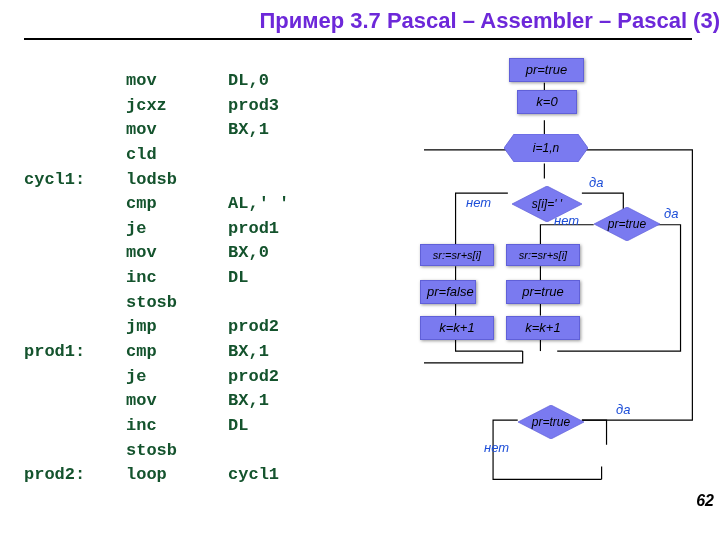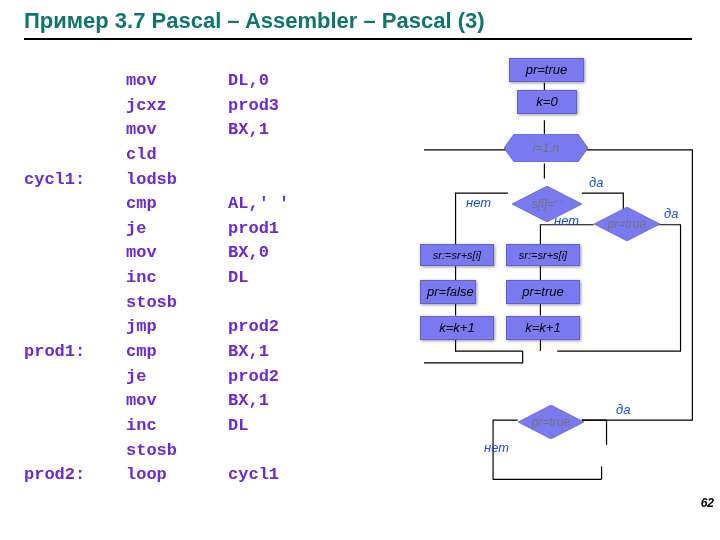--- a/index.html
+++ b/index.html
@@ -11,39 +11,40 @@
     background: #fff;
     position: relative;
     overflow: hidden;
   }
   .title-wrap {
     padding: 8px 0 0 24px;
   }
   .title {
     font-size: 22px;
     font-weight: bold;
-    color: #0f766e;
+    color: #6d28d9;
+    text-align: right;
   }
   .title-underline {
     margin-top: 4px;
     height: 2px;
     background: #000;
     width: 668px;
   }
   .content {
     display: flex;
     padding: 12px 0 0 24px;
   }
   .code {
     font-family: "Courier New", monospace;
     font-size: 17px;
     font-weight: bold;
     line-height: 1.45;
     white-space: pre;
-    color: #6d28d9;
+    color: #14532d;
     flex: 0 0 400px;
   }
   .flow {
     position: relative;
     flex: 1;
     height: 460px;
     font-style: italic;
   }
 
   
@@ -53,21 +54,21 @@
     color: #000;
     font-size: 13px;
     text-align: center;
     padding: 4px 6px;
     border: 1px solid #6060d8;
     box-shadow: 1px 1px 3px rgba(0,0,0,0.4);
     line-height: 1.1;
   }
   .hex, .rhomb {
     position: absolute;
-    color: #737373;
+    color: #000000;
     font-size: 12px;
     text-align: center;
     display: flex;
     align-items: center;
     justify-content: center;
   }
   .hex svg, .rhomb svg {
     position: absolute;
     top: 0; left: 0;
     width: 100%; height: 100%;
@@ -76,21 +77,21 @@
   .hex span, .rhomb span { position: relative; z-index: 1; line-height: 1.0; padding: 0 6px;}
   .lbl {
     position: absolute;
     font-size: 13px;
     color: #1d4ed8;
   }
   .pagenum {
     position: absolute;
     bottom: 2px;
     right: 6px;
-    font-size: 12px;
+    font-size: 16px;
     font-weight: bold;
   }
   .line {
     stroke: #000;
     stroke-width: 1.2;
     fill: none;
   }
   .connectors {
     position: absolute;
     top: 0; left: 0;

